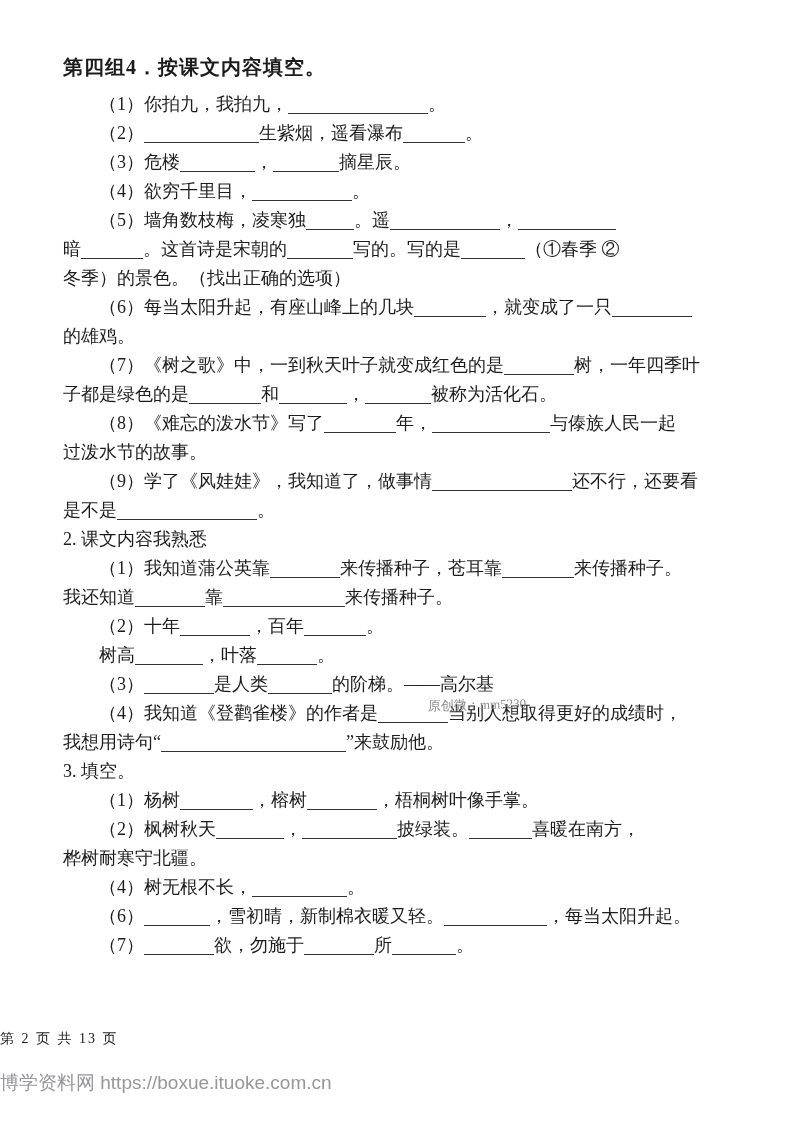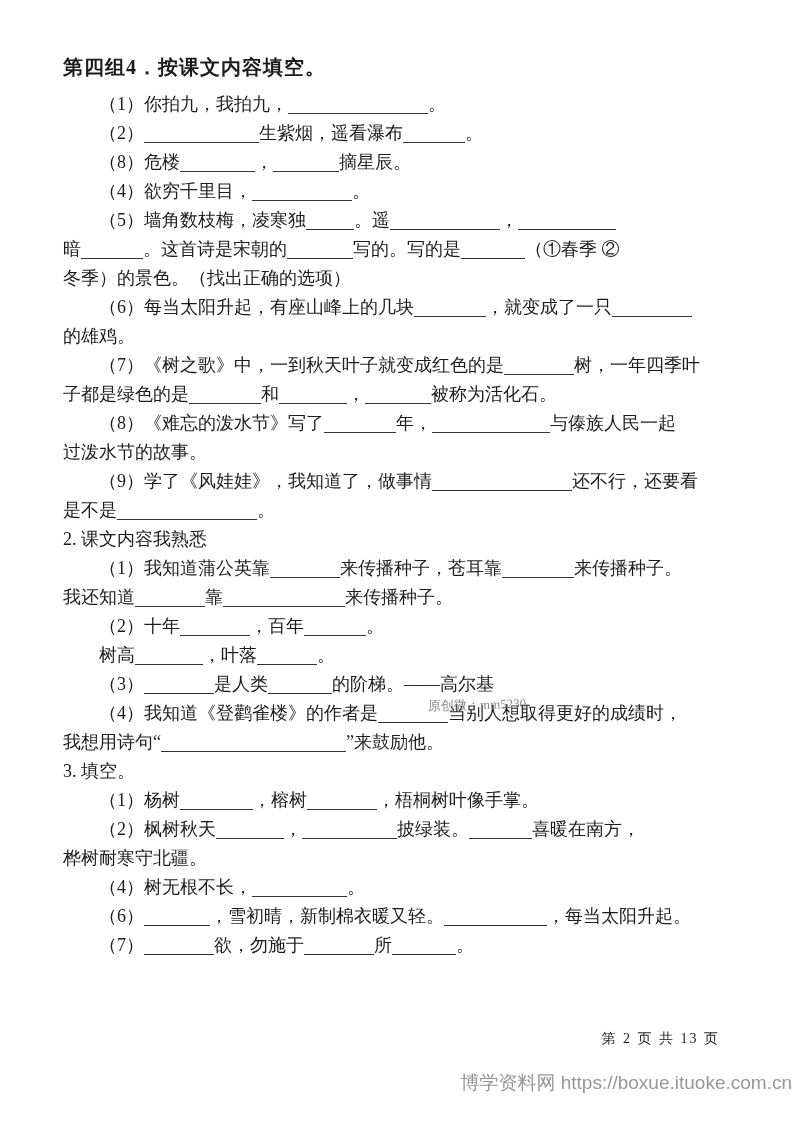--- a/index.html
+++ b/index.html
@@ -49,45 +49,45 @@
     font-size: 13px;
     color: #8a8a8e;
     transform: rotate(-1.5deg);
     white-space: nowrap;
   }
   .page-num {
     position: absolute;
     left: 0;
     top: 1030px;
     width: 720px;
-    text-align: right;
+    text-align: left;
     font-size: 14px;
     letter-spacing: 2px;
     color: #1a1a1a;
   }
   .site-footer {
     position: absolute;
     left: 0;
     top: 1070px;
     width: 792px;
-    text-align: right;
+    text-align: left;
     font-size: 19px;
     color: #97979b;
     font-family: "Liberation Sans", "DejaVu Sans", sans-serif;
   }
 </style>
 </head>
 <body>
 
 <div class="page">
   <h1 class="doc-title">第四组4．按课文内容填空。</h1>
   <div id="worksheet-body">
       <p class="line indent"><span>（1）你拍九，我拍九，</span><span class="blank" style="width: 140px;"></span><span>。</span></p>
       <p class="line indent"><span>（2）</span><span class="blank" style="width: 115px;"></span><span>生紫烟，遥看瀑布</span><span class="blank" style="width: 62px;"></span><span>。</span></p>
-      <p class="line indent"><span>（8）危楼</span><span class="blank" style="width: 75px;"></span><span>，</span><span class="blank" style="width: 66px;"></span><span>摘星辰。</span></p>
+      <p class="line indent"><span>（3）危楼</span><span class="blank" style="width: 75px;"></span><span>，</span><span class="blank" style="width: 66px;"></span><span>摘星辰。</span></p>
       <p class="line indent"><span>（4）欲穷千里目，</span><span class="blank" style="width: 100px;"></span><span>。</span></p>
       <p class="line indent"><span>（5）墙角数枝梅，凌寒独</span><span class="blank" style="width: 48px;"></span><span>。遥</span><span class="blank" style="width: 110px;"></span><span>，</span><span class="blank" style="width: 98px;"></span><br><span>暗</span><span class="blank" style="width: 62px;"></span><span>。这首诗是宋朝的</span><span class="blank" style="width: 66px;"></span><span>写的。写的是</span><span class="blank" style="width: 64px;"></span><span>（①春季 ②</span><br><span>冬季）的景色。（找出正确的选项）</span></p>
       <p class="line indent"><span>（6）每当太阳升起，有座山峰上的几块</span><span class="blank" style="width: 72px;"></span><span>，就变成了一只</span><span class="blank" style="width: 80px;"></span><br><span>的雄鸡。</span></p>
       <p class="line indent"><span>（7）《树之歌》中，一到秋天叶子就变成红色的是</span><span class="blank" style="width: 70px;"></span><span>树，一年四季叶</span><br><span>子都是绿色的是</span><span class="blank" style="width: 72px;"></span><span>和</span><span class="blank" style="width: 68px;"></span><span>，</span><span class="blank" style="width: 66px;"></span><span>被称为活化石。</span></p>
       <p class="line indent"><span>（8）《难忘的泼水节》写了</span><span class="blank" style="width: 72px;"></span><span>年，</span><span class="blank" style="width: 118px;"></span><span>与傣族人民一起</span><br><span>过泼水节的故事。</span></p>
       <p class="line indent"><span>（9）学了《风娃娃》，我知道了，做事情</span><span class="blank" style="width: 140px;"></span><span>还不行，还要看</span><br><span>是不是</span><span class="blank" style="width: 140px;"></span><span>。</span></p>
       <p class="line"><span>2. 课文内容我熟悉</span></p>
       <p class="line indent"><span>（1）我知道蒲公英靠</span><span class="blank" style="width: 70px;"></span><span>来传播种子，苍耳靠</span><span class="blank" style="width: 72px;"></span><span>来传播种子。</span><br><span>我还知道</span><span class="blank" style="width: 70px;"></span><span>靠</span><span class="blank" style="width: 122px;"></span><span>来传播种子。</span></p>
       <p class="line indent"><span>（2）十年</span><span class="blank" style="width: 70px;"></span><span>，百年</span><span class="blank" style="width: 62px;"></span><span>。</span></p>
       <p class="line indent"><span>树高</span><span class="blank" style="width: 68px;"></span><span>，叶落</span><span class="blank" style="width: 60px;"></span><span>。</span></p>

